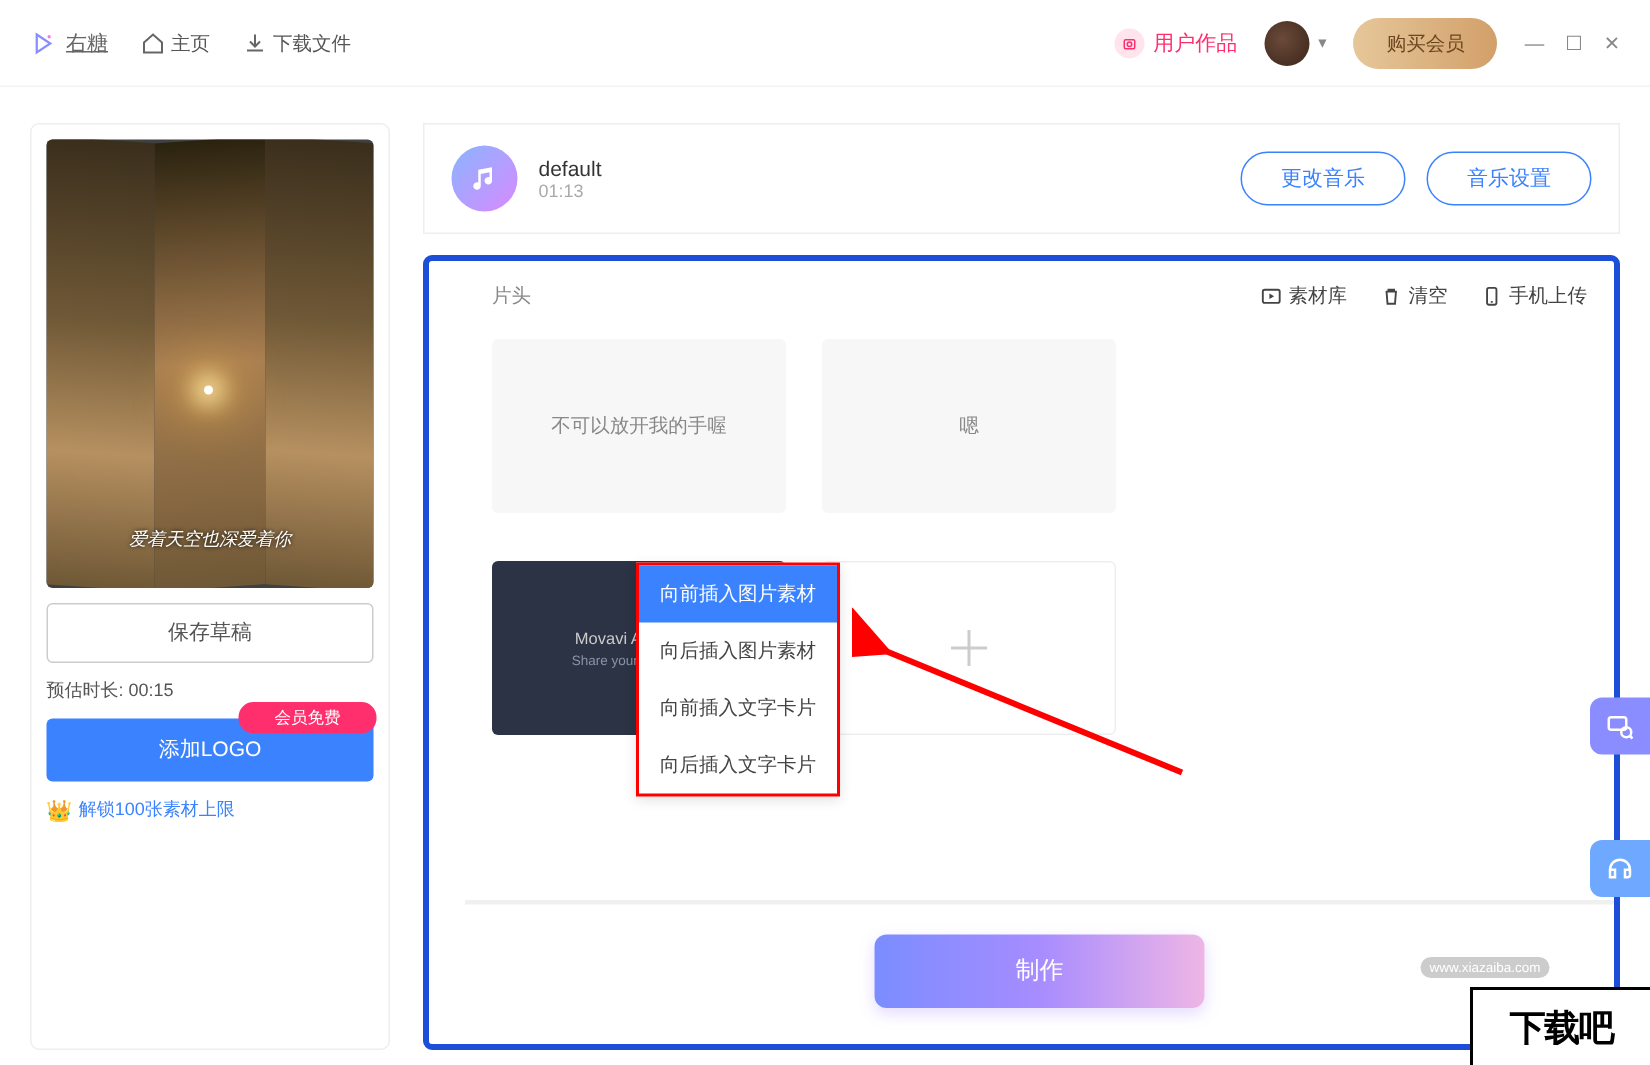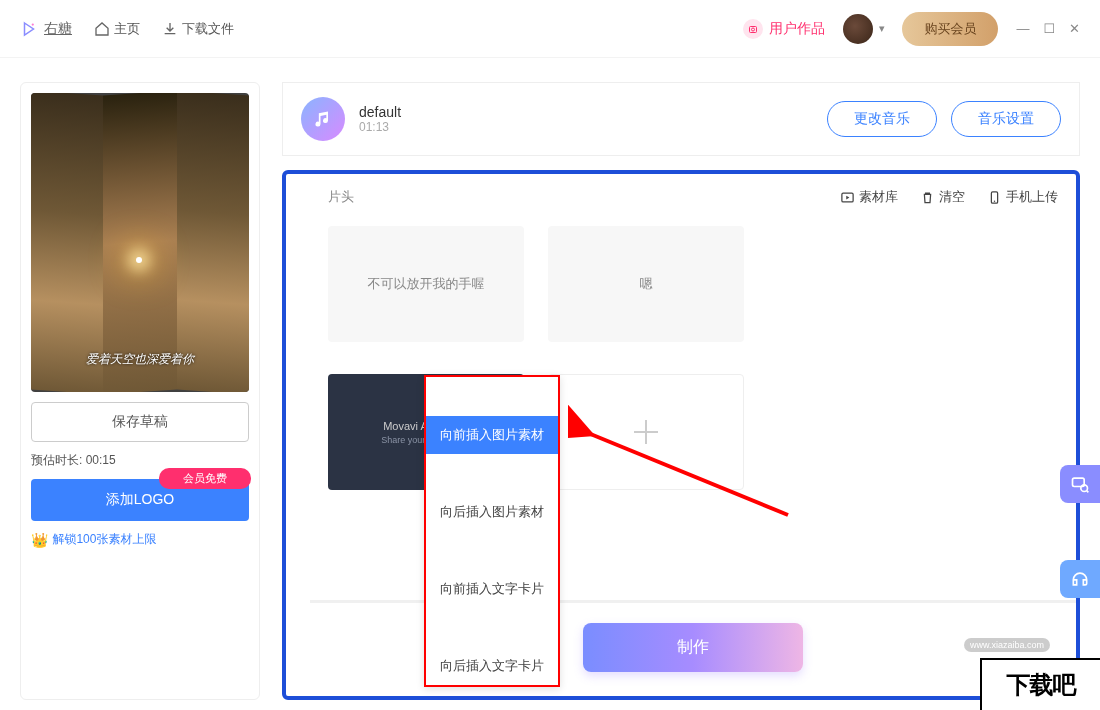--- a/index.html
+++ b/index.html
@@ -64,38 +64,38 @@
   .card.add { background:#fff; border:1px solid #eee; }
   .plus { color:#ccc; font-size:26px; font-weight:300; position:relative; width:24px; height:24px; }
   .plus:before, .plus:after { content:""; position:absolute; background:#ccc; }
   .plus:before { left:11px; top:0; width:2px; height:24px; }
   .plus:after { top:11px; left:0; height:2px; width:24px; }
 
   .dark-sub { font-size:9px; color:#8a93a5; display:block; margin-top:3px; }
 
   
   .ctx { position:absolute; left: 424px; top: 375px; border: 2px solid #f00; background:#fff; z-index:10; box-shadow:0 2px 8px rgba(0,0,0,0.12); font-size:13px; }
-  .ctx-item { padding:10px 14px; white-space:nowrap; color:#444; cursor:pointer;margin-top:39px; }
+  .ctx-item { padding:10px 14px; white-space:nowrap; color:#444; cursor:pointer; }
   .ctx-item.active { background:#3b82ff; color:#fff; }
 
   
   .arrow-anno { position:absolute; left: 568px; top: 405px; z-index:11; pointer-events:none; }
 
   
   .make-bar { padding: 20px 0 24px 0; display:flex; justify-content:center; border-top:3px solid #f0f0f0; margin-top:auto; }
   .make-btn { width:220px; padding:14px 0; border:none; border-radius:8px; color:#fff; font-size:16px; cursor:pointer; background: linear-gradient(90deg,#7a8dff 0%, #a78cff 50%, #eeb6e5 100%); box-shadow: 0 4px 10px rgba(150,120,255,0.25); }
 
   
   .float-tab { position:absolute; right:0; width:40px; height:38px; border-radius:8px 0 0 8px; display:flex; align-items:center; justify-content:center; color:#fff; }
   .ft1 { top:465px; background:#8a8dff; }
   .ft2 { top:560px; background:#6fa9ff; }
 
   
   .wm { position:absolute; right:0; bottom:0; }
-  .wm-text { position:absolute; right:50px; bottom:58px; background:rgba(0,0,0,0.2); color:#fff; font-size:9px; border-radius:8px; padding:2px 6px; }
+  .wm-text { position:absolute; right:67px; bottom:58px; background:rgba(0,0,0,0.2); color:#fff; font-size:9px; border-radius:8px; padding:2px 6px; }
   .wm-logo { position:absolute; right:0; bottom:0; width:120px; height:52px; background:#fff; border:2px solid #000; border-right:none; border-bottom:none; display:flex; align-items:center; justify-content:center; font-family: "SimHei", sans-serif; font-weight:900; font-size:24px; color:#000; letter-spacing:-1px; }
 </style>
 </head>
 <body>
 
 <div class="titlebar">
   <div class="tb-left">
     <div class="logo">
       <svg width="18" height="18" viewBox="0 0 24 24">
           <path d="M6 4l12 8-12 8z" fill="none" stroke="#8a8dff" stroke-width="2"></path>

